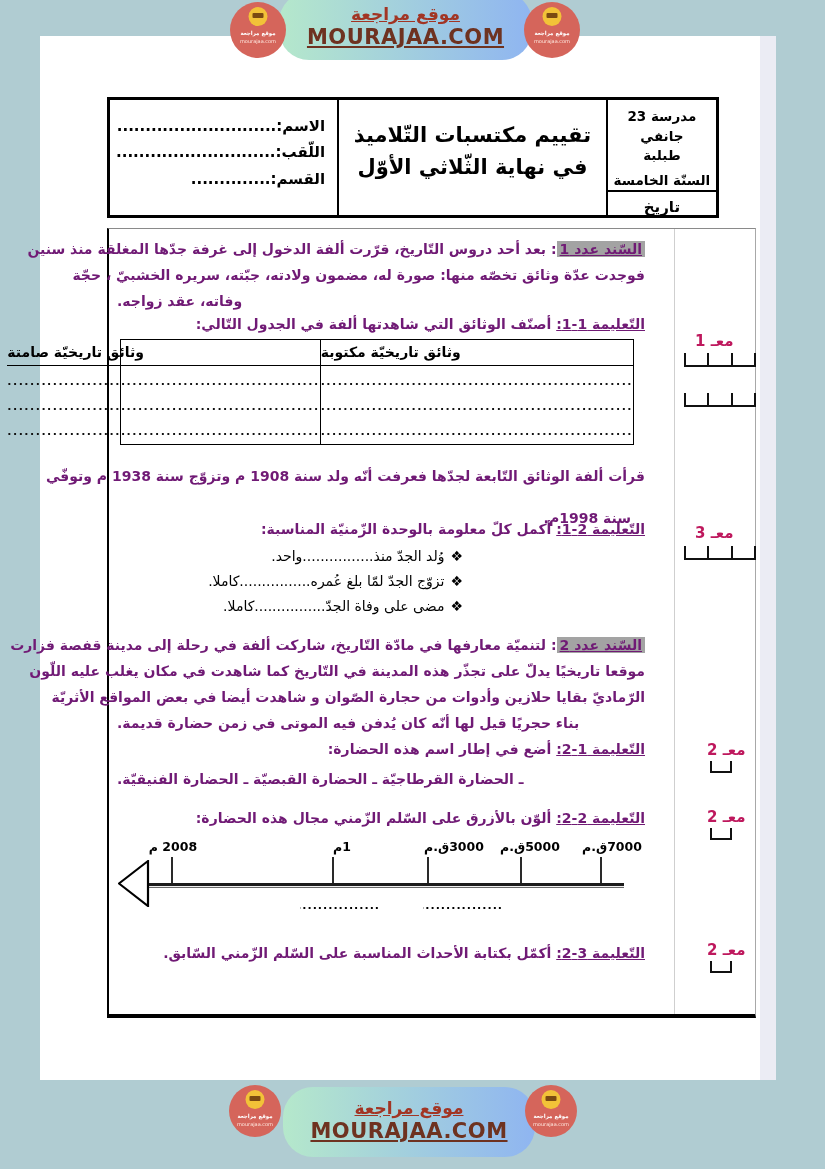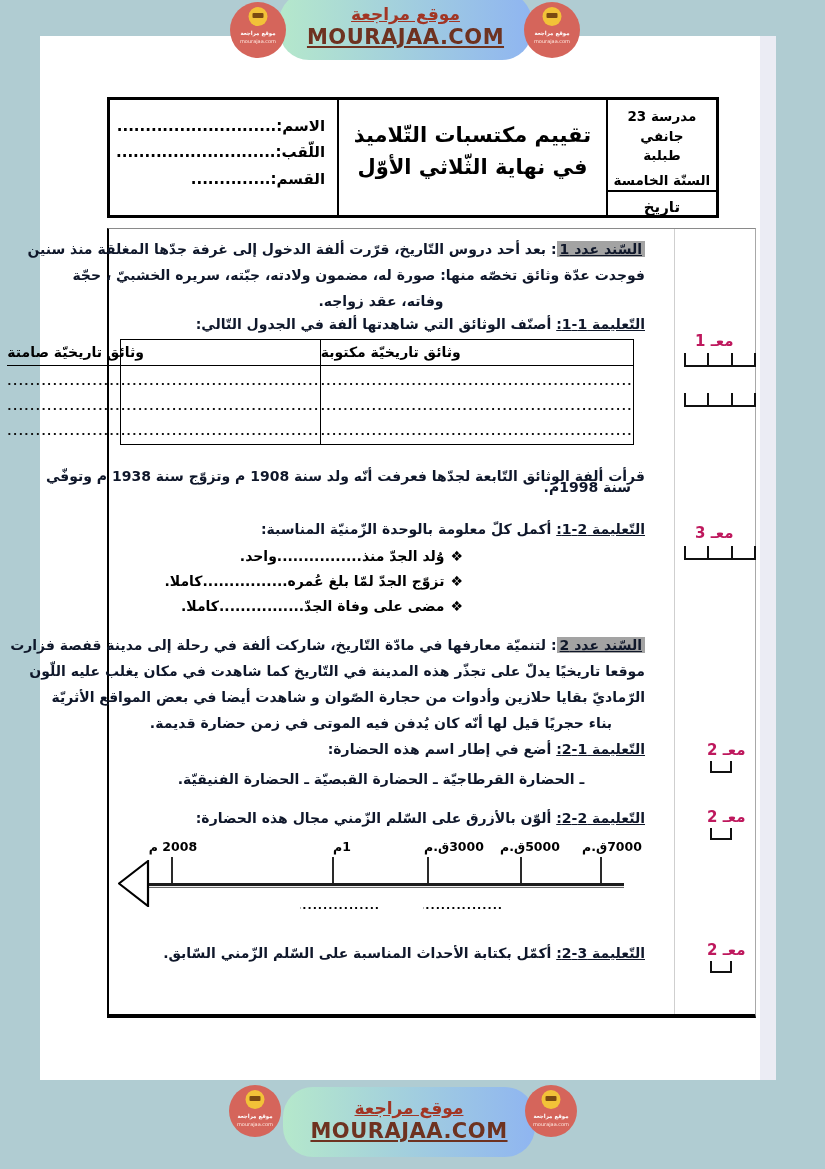--- a/index.html
+++ b/index.html
@@ -26,36 +26,36 @@
   .hdr .school .subj{height:33px;border-top:2px solid #000;text-align:center;font-weight:bold;font-size:15px;padding-top:6px;box-sizing:border-box;}
   .hdr .title{width:300px;border-left:2px solid #000;box-sizing:border-box;text-align:center;
        font-weight:bold;font-size:21px;line-height:1.5;padding-top:20px;}
   .hdr .names{flex:1;padding:13px 12px 0 6px;font-weight:bold;font-size:15px;line-height:1.75;box-sizing:border-box;}
   .hdr .names div{white-space:nowrap;overflow:hidden;}
   
   .mainbox{position:absolute;left:67px;top:192px;width:649px;height:790px;box-sizing:border-box;
      border-top:1px solid #8a8a8a;border-right:1px solid #a8a8a8;border-left:2px solid #000;border-bottom:4px solid #000;
      background:#fff;}
   .score-divider{position:absolute;left:565px;top:0;bottom:0;width:1px;background:#cfcfcf;}
-  .bline{position:absolute;left:8px;width:528px;font-weight:bold;font-size:14px;color:#0f172a;
+  .bline{position:absolute;left:8px;width:528px;font-weight:bold;font-size:14px;color:#701a75;
          white-space:nowrap;text-align:right;line-height:20px;}
-  .center{text-align:center;}
+  .center{text-align:left;}
   .hl{background:#a3a3a3;text-decoration:underline;padding:0 3px;}
   .ilabel{text-decoration:underline;}
   
   .doctable{position:absolute;left:11px;top:110px;width:514px;height:106px;border:1.5px solid #000;
      box-sizing:border-box;display:flex;flex-direction:row;}
   .doctable .col{flex:1;box-sizing:border-box;}
   .doctable .col.first{border-left:1.5px solid #000;}
   .doctable .chead{height:26px;border-bottom:1.5px solid #000;text-align:left;font-weight:bold;font-size:14px;
      padding-top:4px;box-sizing:border-box;}
   .doctable .drow{height:25px;overflow:hidden;font-size:11px;font-weight:bold;letter-spacing:1.5px;
      color:#111;text-align:center;padding-top:9px;box-sizing:border-box;white-space:nowrap;}
   
-  .bullets{position:absolute;left:8px;width:346px;font-weight:bold;font-size:14px;line-height:25px;white-space:nowrap;}
+  .bullets{position:absolute;left:8px;width:346px;font-weight:normal;font-size:14px;line-height:25px;white-space:nowrap;}
   .bullets .bdia{margin-left:6px;}
   
   .mk{position:absolute;font-weight:bold;font-size:15px;color:#be185d;white-space:nowrap;text-align:right;}
   .comb{position:absolute;display:flex;height:12px;border-bottom:2.5px solid #111;border-right:2px solid #111;width:70px;}
   .comb span{flex:1;border-left:2px solid #111;}
   .sbox{position:absolute;width:22px;height:12px;border:2px solid #111;border-top:none;box-sizing:border-box;}
   
   .timeline{position:absolute;left:11px;top:610px;width:516px;height:85px;}
   .tl-line{position:absolute;left:26px;width:478px;top:44px;height:5px;box-sizing:border-box;
      border-top:3px solid #1c1c1c;border-bottom:1px solid #6a6a6a;background:#f0f0f0;}
@@ -112,21 +112,21 @@
         </div>
         <div class="col">
           <div class="chead">وثائق تاريخيّة صامتة</div>
           <div class="drow">.......................................................</div>
           <div class="drow">.......................................................</div>
           <div class="drow">.......................................................</div>
         </div>
       </div>
 
       <div class="bline" style="top:237px">قرأت ألفة الوثائق التّابعة لجدّها فعرفت أنّه ولد سنة 1908 م وتزوّج سنة 1938 م وتوفّي</div>
-      <div class="bline" style="top:248px;width:514px">سنة 1998م.</div>
+      <div class="bline" style="top:279px;width:514px">سنة 1998م.</div>
       <div class="bline" style="top:290px">
         <span class="ilabel">التّعليمة 2-1:</span> <span>أكمل كلّ معلومة بالوحدة الزّمنيّة المناسبة:</span>
       </div>
 
       <div class="bullets" style="top:315px">
         <span class="bdia">❖</span><span>وُلد الجدّ منذ................واحد.</span>
       </div>
       <div class="bullets" style="top:340px">
         <span class="bdia">❖</span><span>تزوّج الجدّ لمّا بلغ عُمره................كاملا.</span>
       </div>

